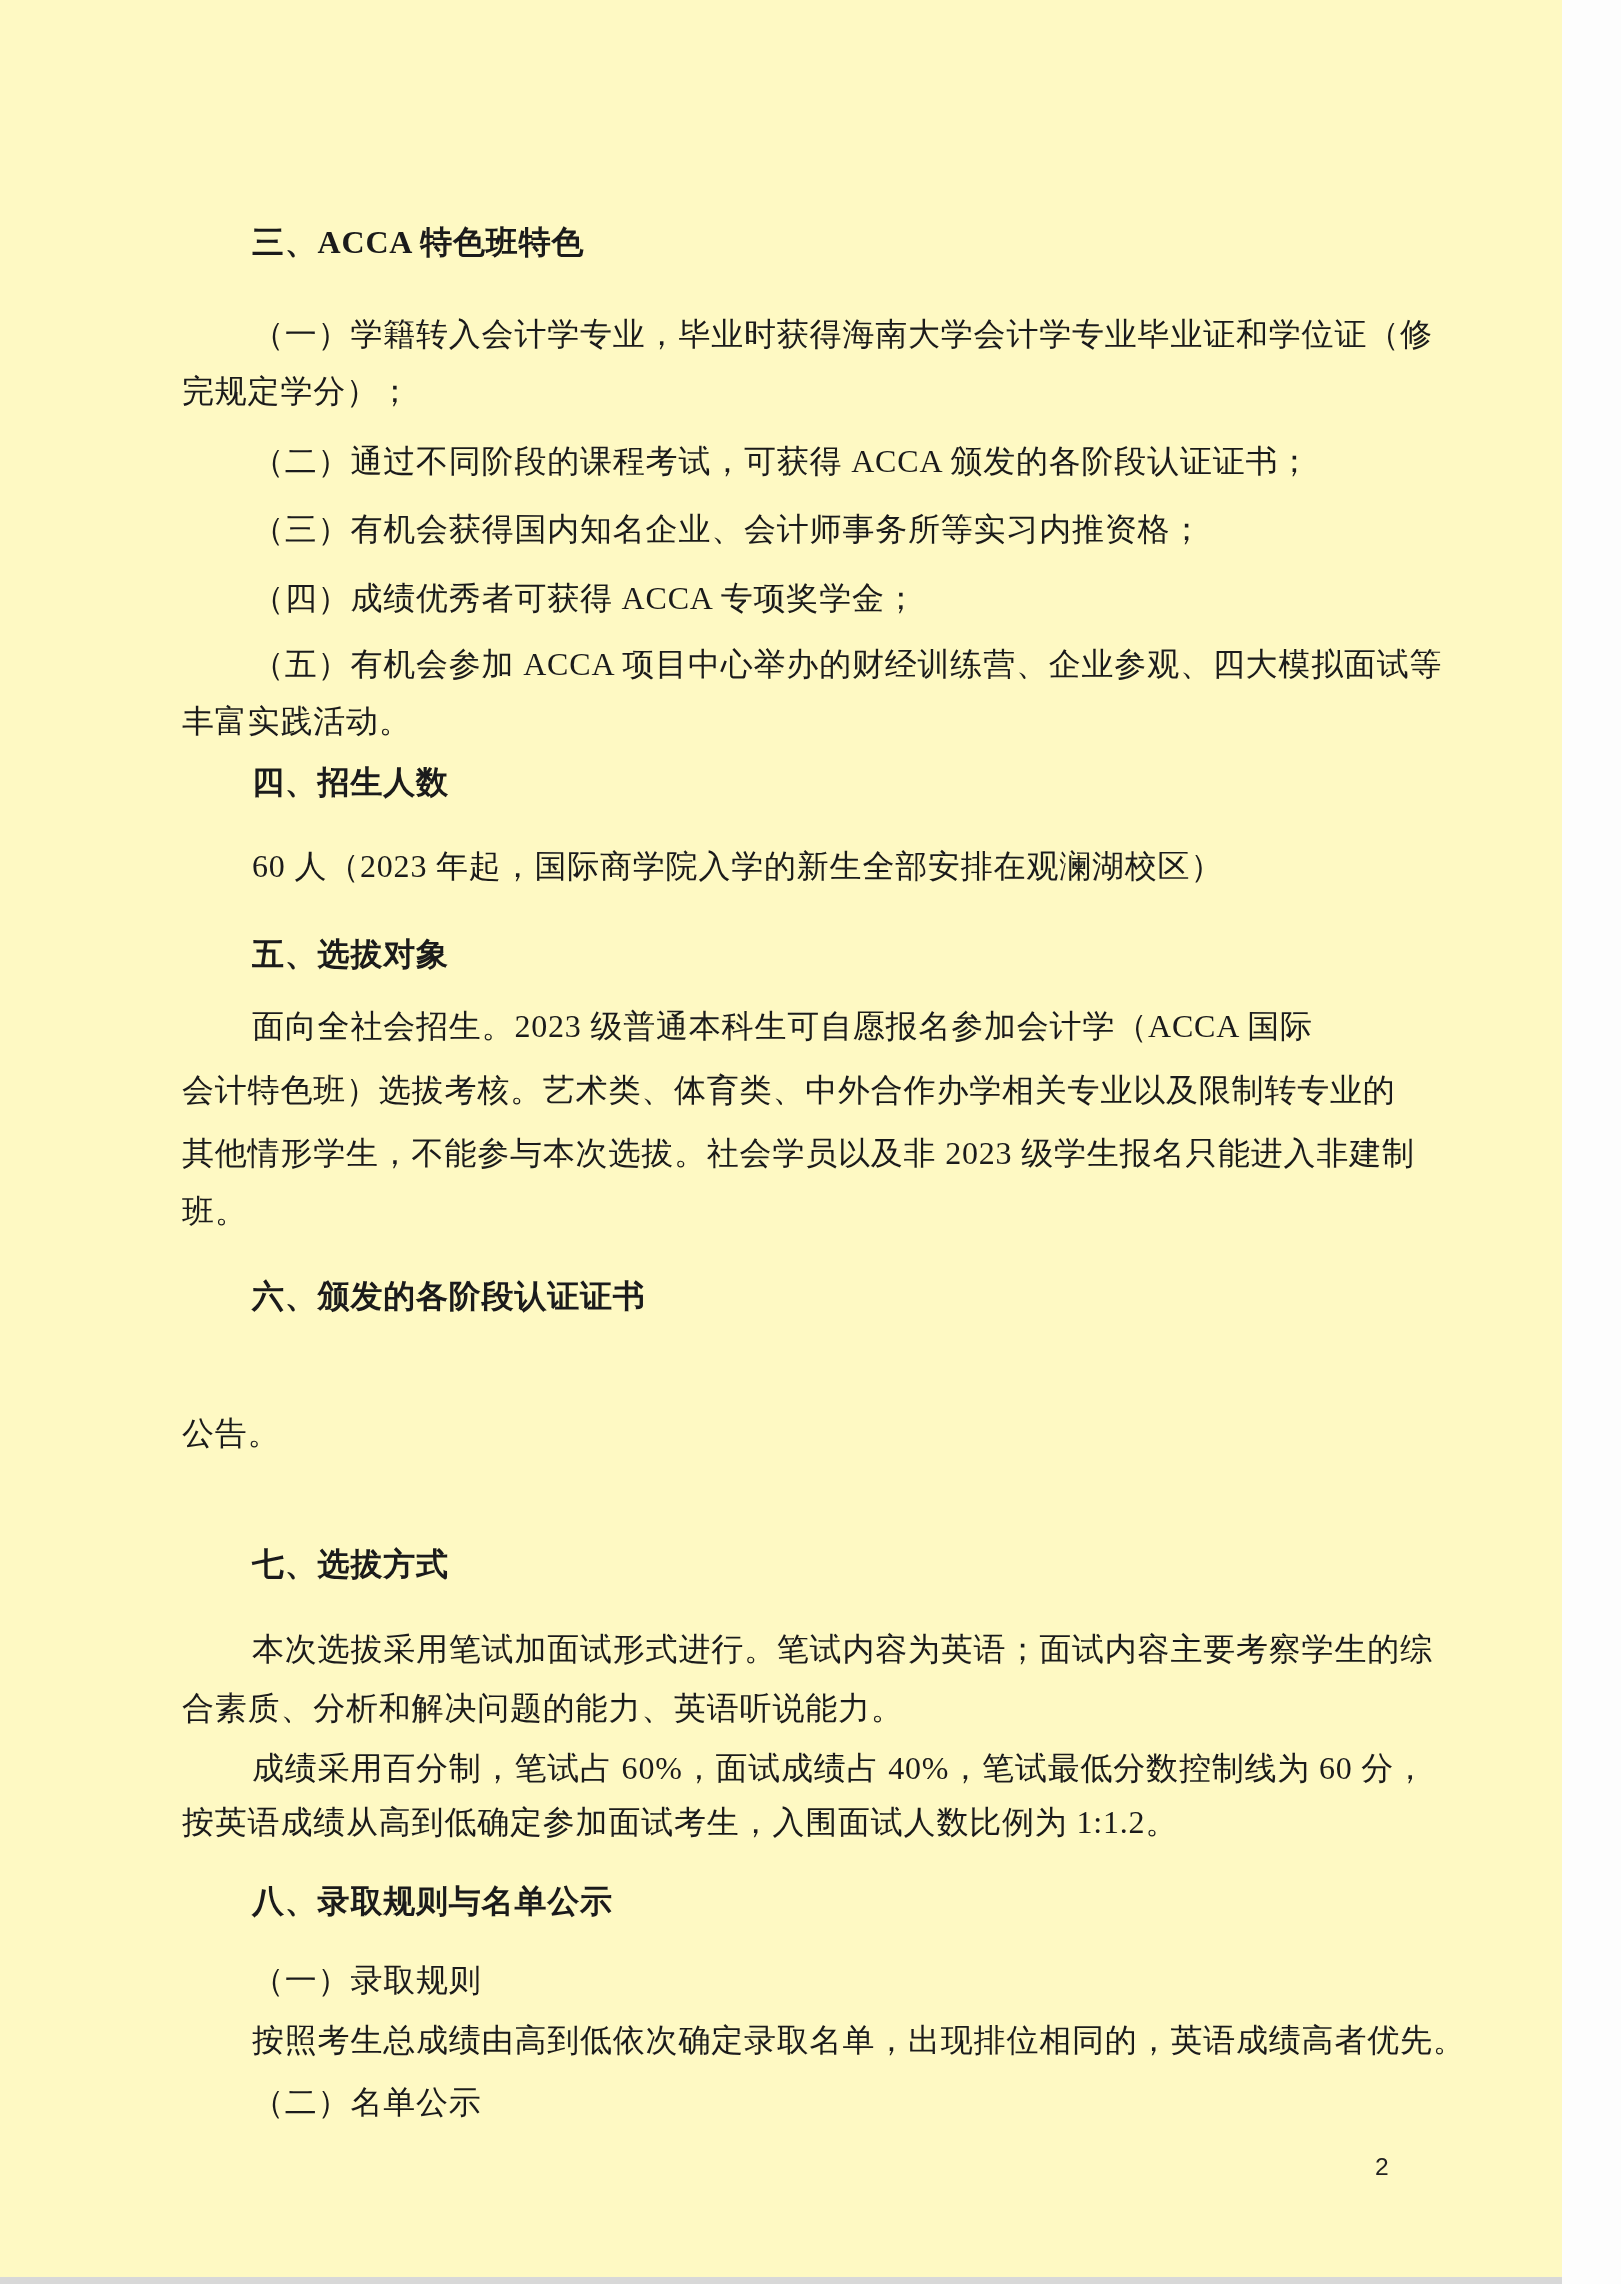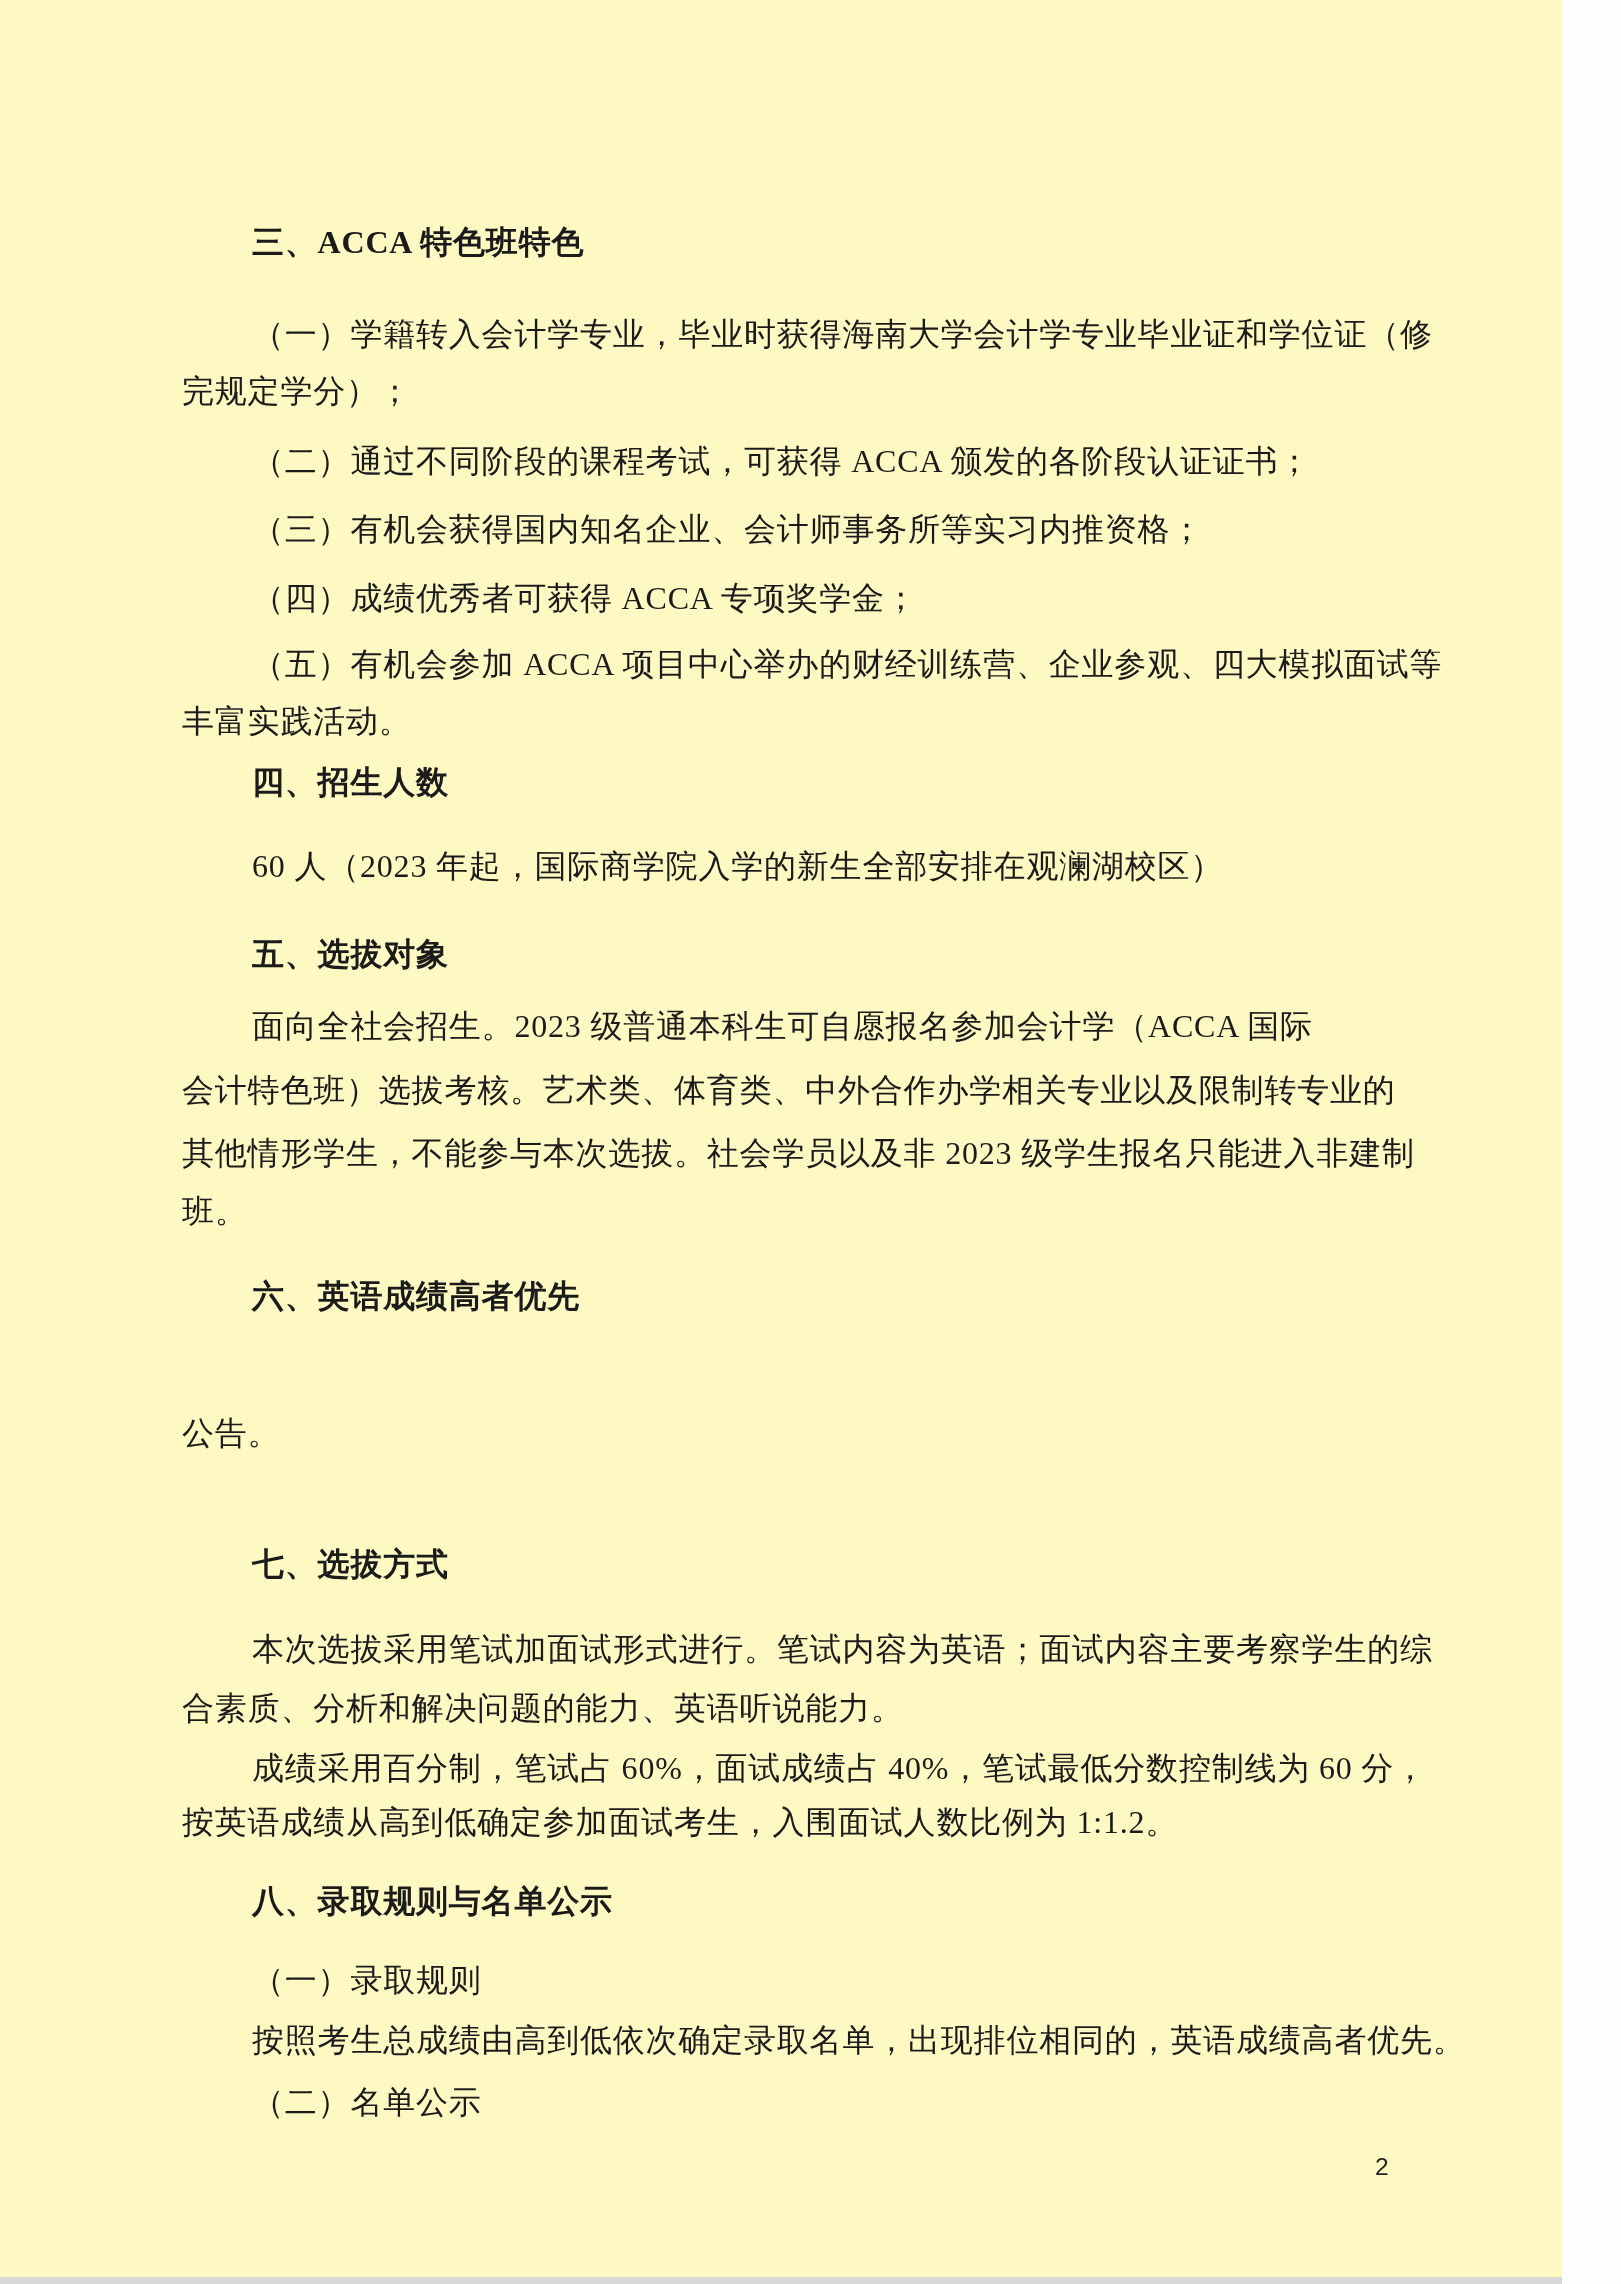--- a/index.html
+++ b/index.html
@@ -80,21 +80,21 @@
 
   <div class="ln hd" style="top:763px">四、招生人数</div>
   <div class="ln ind" style="top:847px">60 人（2023 年起，国际商学院入学的新生全部安排在观澜湖校区）</div>
 
   <div class="ln hd" style="top:935px">五、选拔对象</div>
   <div class="ln ind" style="top:1007px">面向全社会招生。2023 级普通本科生可自愿报名参加会计学（ACCA 国际</div>
   <div class="ln" style="top:1071px">会计特色班）选拔考核。艺术类、体育类、中外合作办学相关专业以及限制转专业的</div>
   <div class="ln" style="top:1134px">其他情形学生，不能参与本次选拔。社会学员以及非 2023 级学生报名只能进入非建制</div>
   <div class="ln" style="top:1192px">班。</div>
 
-  <div class="ln hd" style="top:1277px">六、英语成绩高者优先</div>
+  <div class="ln hd" style="top:1277px">六、颁发的各阶段认证证书</div>
   <div class="ln" style="top:1414px">公告。</div>
 
   <div class="ln hd" style="top:1545px">七、选拔方式</div>
   <div class="ln ind" style="top:1630px">本次选拔采用笔试加面试形式进行。笔试内容为英语；面试内容主要考察学生的综</div>
   <div class="ln" style="top:1689px">合素质、分析和解决问题的能力、英语听说能力。</div>
   <div class="ln ind" style="top:1749px">成绩采用百分制，笔试占 60%，面试成绩占 40%，笔试最低分数控制线为 60 分，</div>
   <div class="ln" style="top:1803px">按英语成绩从高到低确定参加面试考生，入围面试人数比例为 1:1.2。</div>
 
   <div class="ln hd" style="top:1882px">八、录取规则与名单公示</div>
   <div class="ln ind" style="top:1961px">（一）录取规则</div>

